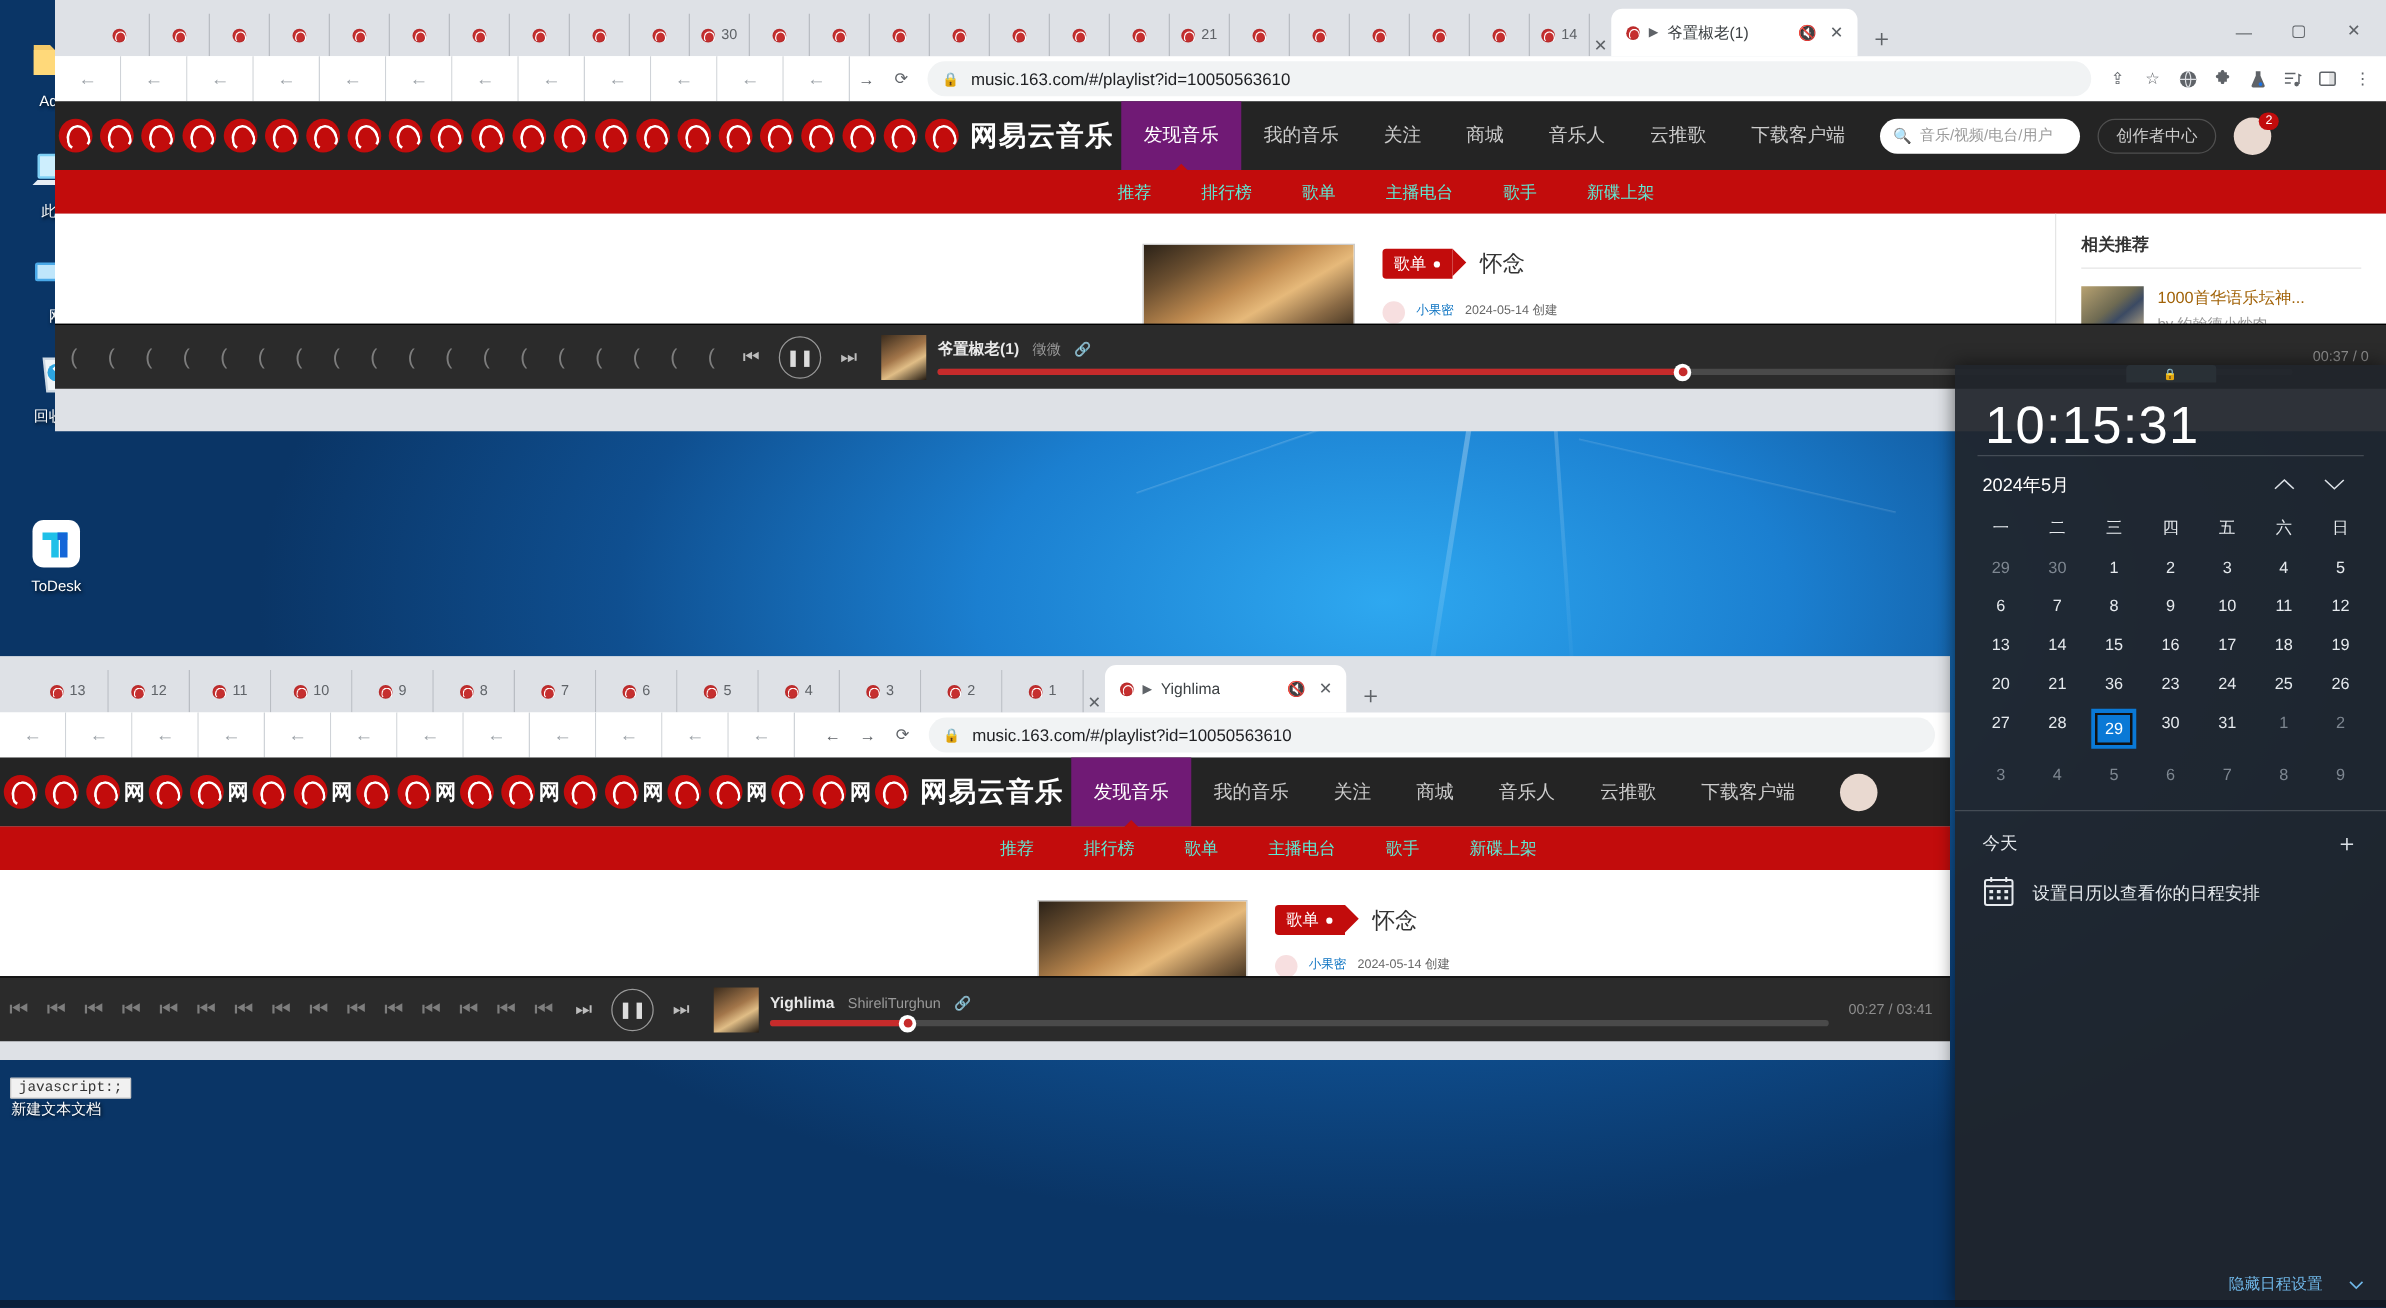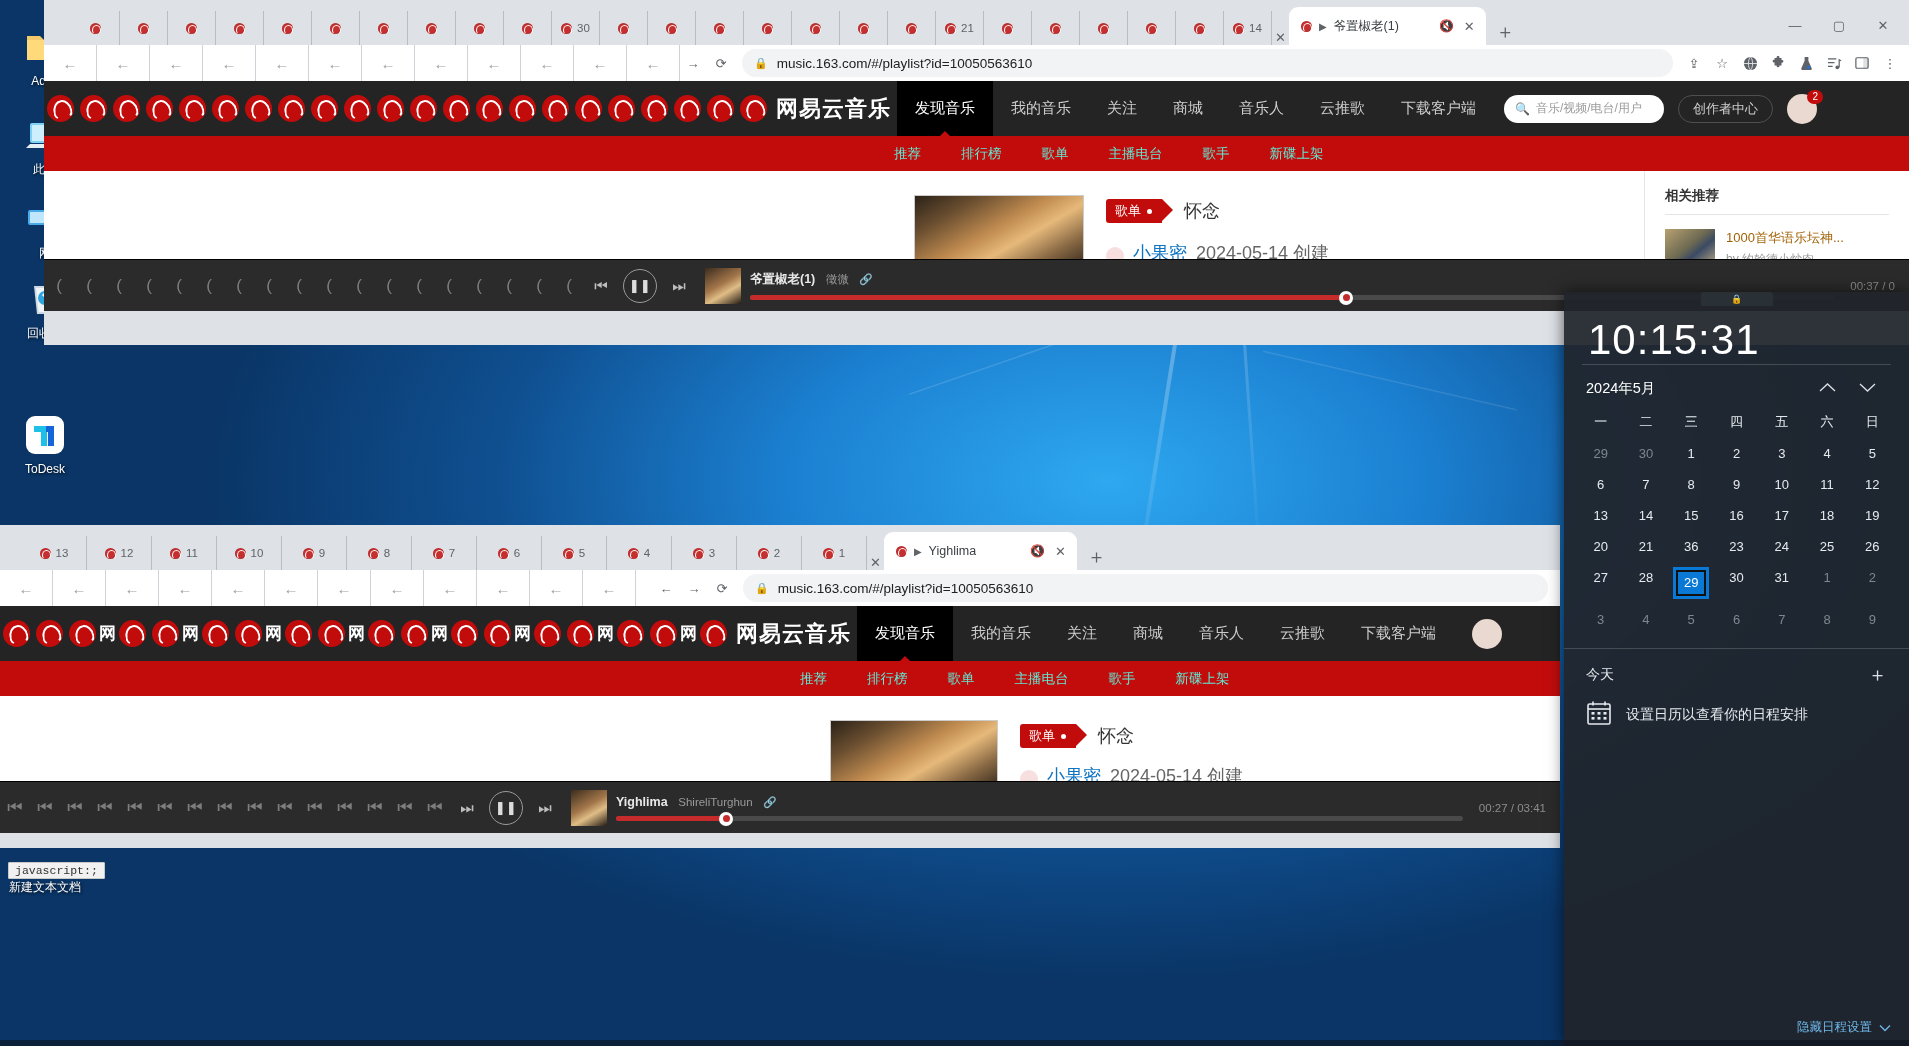--- a/index.html
+++ b/index.html
@@ -82,21 +82,21 @@
     content:""; position:absolute; left:6px; top:5px; width:15px; height:16px;
     border:2.4px solid #fff; border-radius:52% 52% 50% 50%/62% 62% 38% 38%; border-bottom-color:transparent;
     transform:rotate(-12deg);
   }
   .ne-brand { color:#fff; font-size:22px; font-weight:700; letter-spacing:1px; white-space:nowrap; padding:0 6px;}
   .ne-menu { display:flex; align-items:center; height:100%; }
   .ne-menu a {
     color:#ccc; font-size:15px; text-decoration:none; padding:0 18px; height:100%;
     display:flex; align-items:center; white-space:nowrap;
   }
-  .ne-menu a.active { background:#000000; color:#fff; position:relative; }
+  .ne-menu a.active { background:#701a75; color:#fff; position:relative; }
   .ne-menu a.active::after{
     content:""; position:absolute; bottom:-1px; left:50%; margin-left:-6px;
     border-left:6px solid transparent; border-right:6px solid transparent; border-bottom:6px solid #c20c0c;
   }
   .ne-search {
     width:160px; height:28px; background:#fff; border-radius:14px; display:flex; align-items:center;
     gap:6px; padding:0 11px; color:#9b9b9b; font-size:12px; margin-left:10px; flex:0 0 auto;
   }
   .ne-creator {
     height:28px; border:1px solid #4f4f4f; border-radius:14px; color:#ccc; font-size:13px;
@@ -111,21 +111,21 @@
 
   .ne-body { background:#fff; position:relative; height:100%; display:flex; }
   .ne-main { flex:1 1 auto; padding:24px 0 0 0; display:flex; gap:22px; padding-left:0;}
   .pl-cover { width:170px; height:auto; flex:0 0 auto; border:1px solid #ccc; overflow:hidden; }
   .pl-cover .art { width:100%; height:100%; display:block;
      background:linear-gradient(150deg,#2b2218 0%, #6b4f30 22%, #c08b50 45%, #e6b97a 60%, #8a6a45 78%, #241c13 100%); }
   .pl-tag { background:#c20c0c; color:#fff; font-size:13px; padding:3px 10px 3px 9px; border-radius:3px 0 0 3px; position:relative; font-weight:500;}
   .pl-tag::after{ content:""; position:absolute; right:-11px; top:0; border:11px solid transparent; border-left-color:#c20c0c; border-right-width:0; border-top-width:11.5px;border-bottom-width:11.5px;}
   .pl-tag .dot{ display:inline-block; width:5px;height:5px;border-radius:50%;background:#fff; margin-left:6px; vertical-align:middle;}
   .pl-title { font-size:18px; color:#333; }
-  .pl-meta { display:flex; align-items:flex-end; gap:9px; color:#666; font-size:18px; }
+  .pl-meta { display:flex; align-items:flex-start; gap:9px; color:#666; font-size:10px; }
   .pl-meta .av { width:18px; height:18px; border-radius:50%; background:#f7dfe0; }
   .pl-meta .nick { color:#0c73c2; }
   .ne-side { width:265px; flex:0 0 auto; border-left:1px solid #e5e5e5; padding:16px 20px; }
   .side-h { font-size:13.5px; font-weight:700; color:#333; padding-bottom:9px; border-bottom:1px solid #e5e5e5; }
   .side-item { display:flex; gap:11px; padding-top:14px; }
   .side-item .thumb { width:50px;height:50px;flex:0 0 auto;
       background:linear-gradient(140deg,#b8a271,#6e6a52 40%,#3b4a63 55%,#cbb68c 90%);}
   .side-item .t { font-size:13px; color:#a16207; line-height:1.35;text-align:center; }
   .side-item .by { font-size:12px; color:#999; margin-top:4px;}
 
@@ -174,21 +174,21 @@
   .cal-div2 { height:1px; background:rgba(255,255,255,.17); margin:14px 0 0; }
   .cal-todayrow { display:flex; align-items:center; padding:13px 22px 6px; }
   .cal-todaylbl { flex:1 1 auto; font-size:14px; color:#e6eaee;}
   .cal-plus { font-size:19px; color:#dbe0e6; }
   .cal-agenda { display:flex; align-items:center; gap:14px; padding:6px 22px 16px; }
   .cal-agenda .txt { font-size:14px; color:#e6eaee; }
   .cal-start {
     display:block; margin:4px 22px 0; height:30px; background:#0a79d6; color:#fff; font-size:14px;
     display:flex; align-items:center; justify-content:center;
   }
-  .cal-hide { position:absolute; right:18px; bottom:10px; color:#6fb7e8; font-size:12.5px; display:flex; gap:7px; align-items:center;}
+  .cal-hide { position:absolute; right:18px; bottom:10px; color:#6fb7e8; font-size:12.5px; display:flex; gap:21px; align-items:center;}
 
   .tooltip {
     position:absolute; background:#f1f1f1; border:1px solid #c8c8c8; color:#333;
     font-size:11.5px; padding:1px 6px; border-radius:1px;font-family:Liberation Mono, monospace;
   }
   .taskbar-sliver { position:absolute; left:0; bottom:0; height:6px; width:100%; background:rgba(10,18,30,.6); }
 </style>
 </head>
 <body>
 

